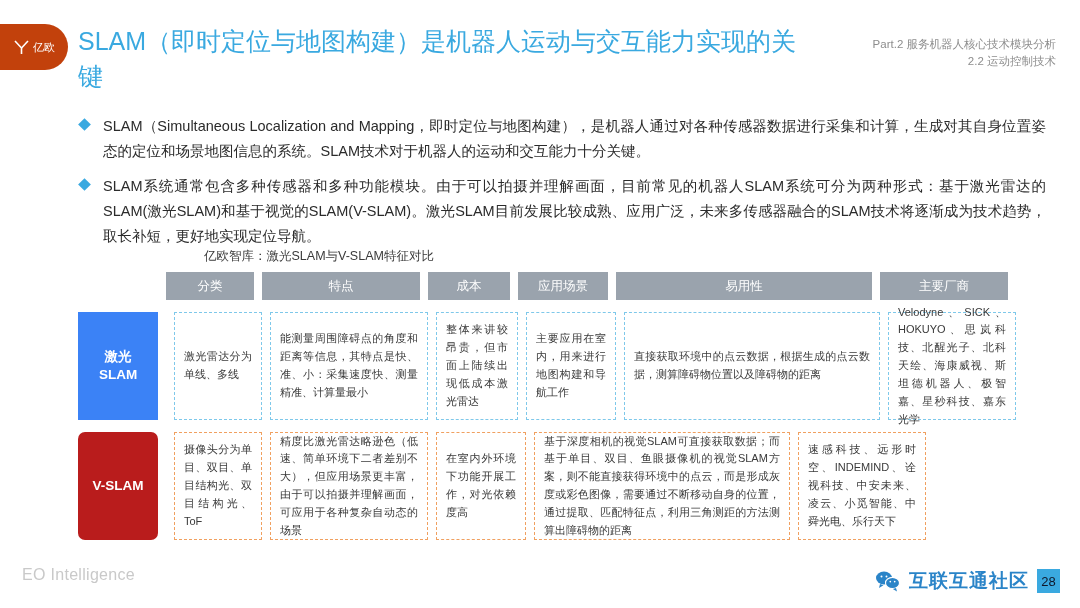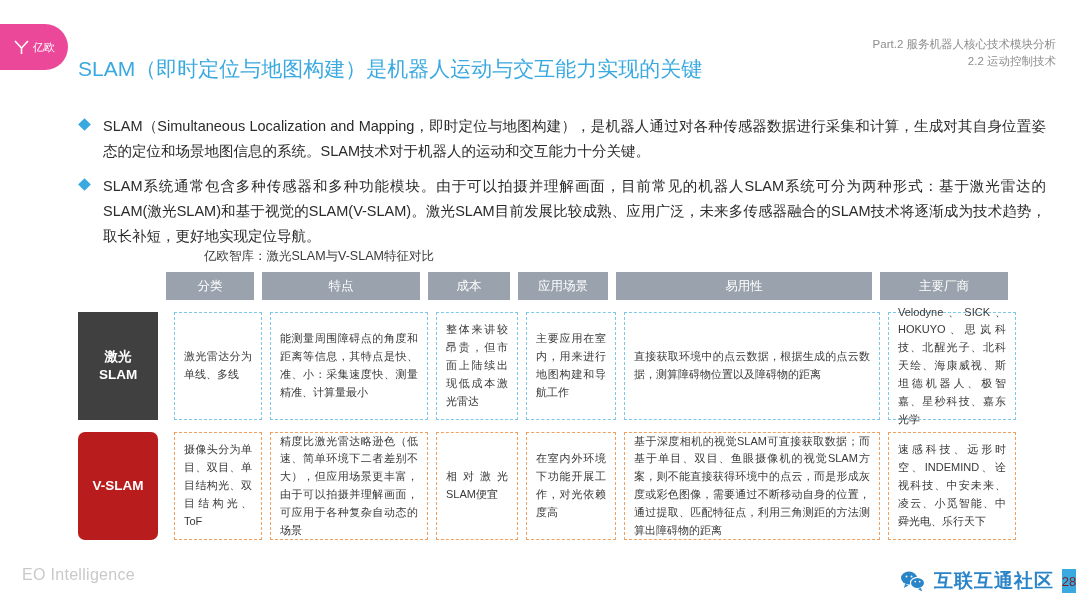--- a/index.html
+++ b/index.html
@@ -21,21 +21,21 @@
     background: #ffffff;
   }
 
   
   .logo {
     position: absolute;
     left: 0px;
     top: 24px;
     width: 68px;
     height: 46px;
-    background: #ec4899;
+    background: #c2410c;
     border-radius: 0 24px 24px 0;
     display: flex;
     align-items: center;
     justify-content: center;
     gap: 3px;
   }
   .logo-mark {
     width: 17px;
     height: 17px;
     position: relative;
@@ -47,24 +47,23 @@
     line-height: 1;
   }
 
   
   .title {
     position: absolute;
     left: 78px;
     top: 24px;
     width: 740px;
     color: #3aa9e0;
-    font-size: 21px;
+    font-size: 25px;
     line-height: 1.38;
     font-weight: normal;
-    margin-top: 31px;
   }
 
   
   .header-right {
     position: absolute;
     right: 24px;
     top: 36px;
     text-align: right;
     color: #8d8d8d;
     font-size: 11.5px;
@@ -137,21 +136,21 @@
     display: flex;
     align-items: center;
     justify-content: center;
     color: #ffffff;
     font-size: 13.5px;
     font-weight: bold;
     text-align: center;
     line-height: 1.35;
     box-sizing: border-box;
   }
-  .row-label.blue { background: #404040; }
+  .row-label.blue { background: #3b82f6; }
   .row-label.orange { background: #b91c1c; border-radius: 7px; }
 
   .cell {
     box-sizing: border-box;
     font-size: 11px;
     line-height: 1.62;
     color: #3a3a3a;
     padding: 10px 9px;
     text-align: justify;
     display: flex;
@@ -196,42 +195,42 @@
   .footer-left {
     position: absolute;
     left: 22px;
     bottom: 24px;
     color: #c9c9c9;
     font-size: 16px;
     letter-spacing: 0.3px;
   }
   .footer-right {
     position: absolute;
-    right: 4px;
+    right: 20px;
     bottom: 14px;
     display: flex;
     align-items: center;
     gap: 8px;
   }
   .wechat-icon {
     width: 26px;
     height: 22px;
     position: relative;
   }
   .footer-community {
     color: #2a84c8;
     font-size: 19px;
     font-weight: bold;
     letter-spacing: 1px;
   }
   .page-num {
     background: #3aa9e0;
-    color: #7f1d1d;
+    color: #0f172a;
     font-size: 13px;
-    width: 14px;
+    width: 23px;
     height: 24px;
     display: flex;
     align-items: center;
     justify-content: center;
   }
 </style>
 </head>
 <body>
 
 <div class="slide">
@@ -309,23 +308,20 @@
     <div class="body-row row2">
       <div class="row-label orange">
         <span>V-SLAM</span>
       </div>
       <div class="cells-wrap">
         <div class="cell orange c0">
             <span class="cell-inner">摄像头分为单目、双目、单目结构光、双目结构光、ToF</span>
           </div>
         <div class="cell orange c1">
             <span class="cell-inner">精度比激光雷达略逊色（低速、简单环境下二者差别不大），但应用场景更丰富，由于可以拍摄并理解画面，可应用于各种复杂自动态的场景</span>
-          </div>
-        <div class="cell orange c2">
-            <span class="cell-inner">相对激光SLAM便宜</span>
           </div>
         <div class="cell orange c3">
             <span class="cell-inner">在室内外环境下功能开展工作，对光依赖度高</span>
           </div>
         <div class="cell orange c4">
             <span class="cell-inner">基于深度相机的视觉SLAM可直接获取数据；而基于单目、双目、鱼眼摄像机的视觉SLAM方案，则不能直接获得环境中的点云，而是形成灰度或彩色图像，需要通过不断移动自身的位置，通过提取、匹配特征点，利用三角测距的方法测算出障碍物的距离</span>
           </div>
         <div class="cell orange c5">
             <span class="cell-inner">速感科技、远形时空、INDEMIND、诠视科技、中安未来、凌云、小觅智能、中舜光电、乐行天下</span>
           </div>

